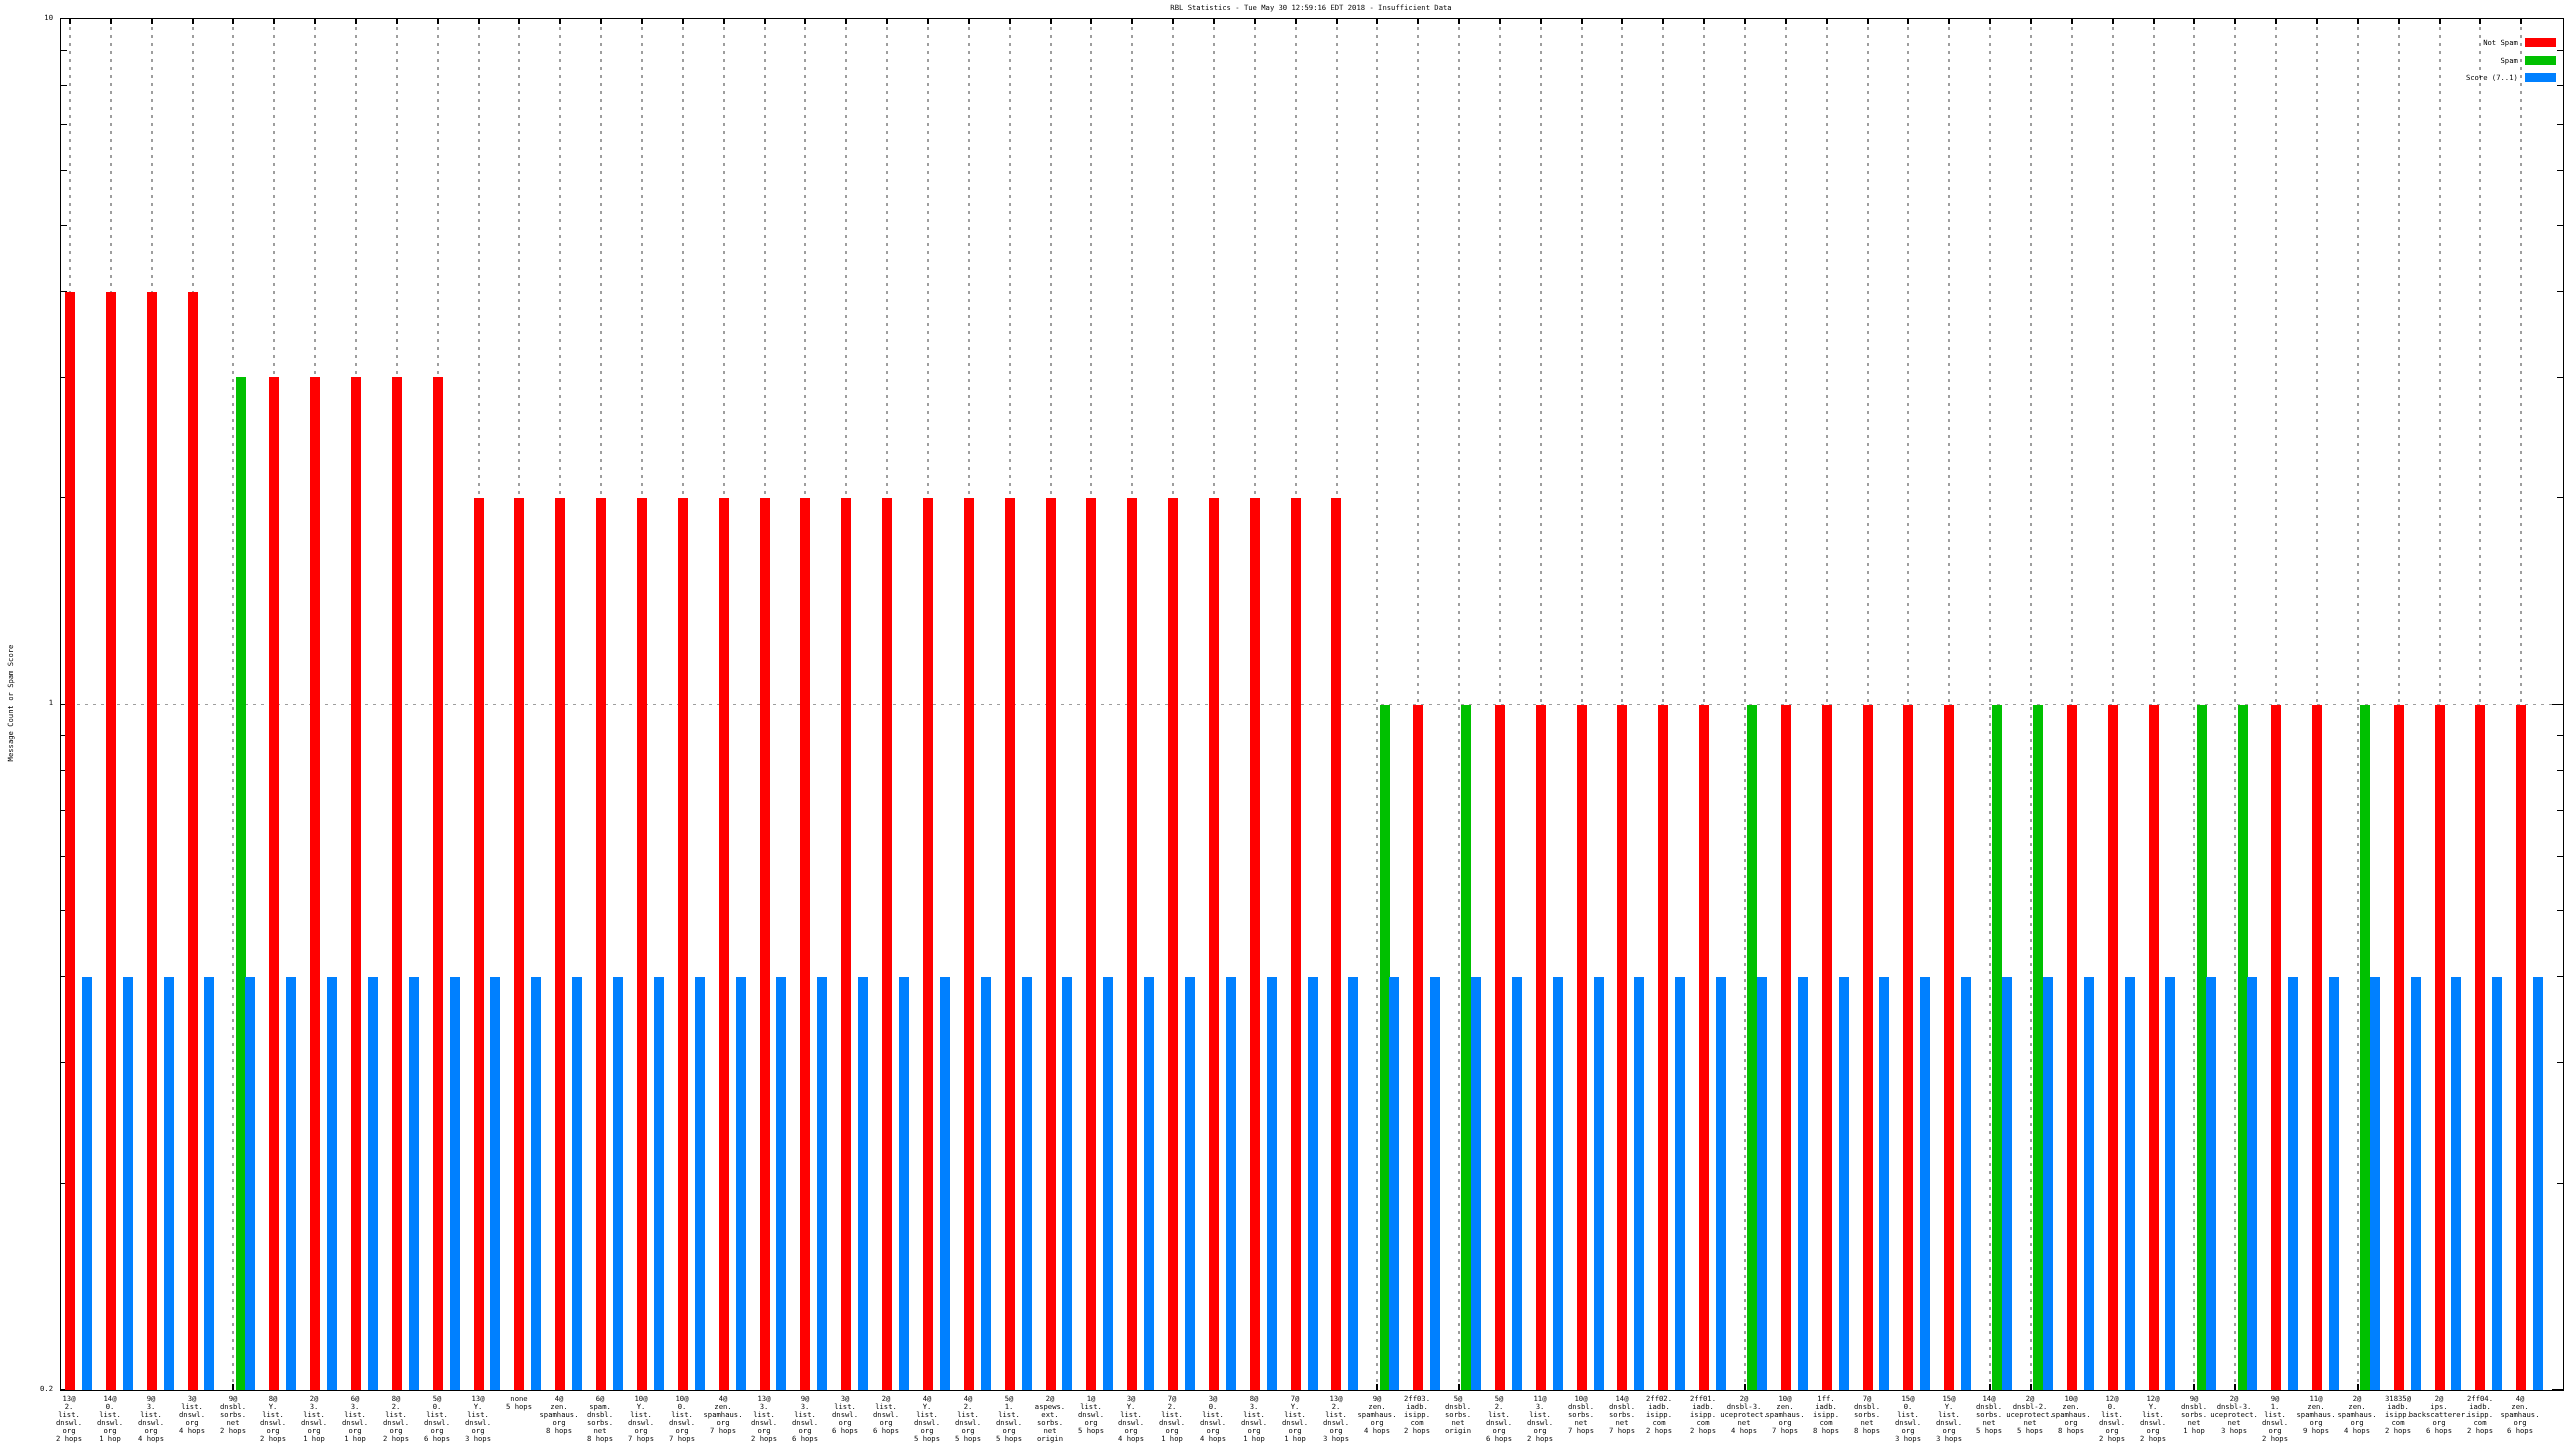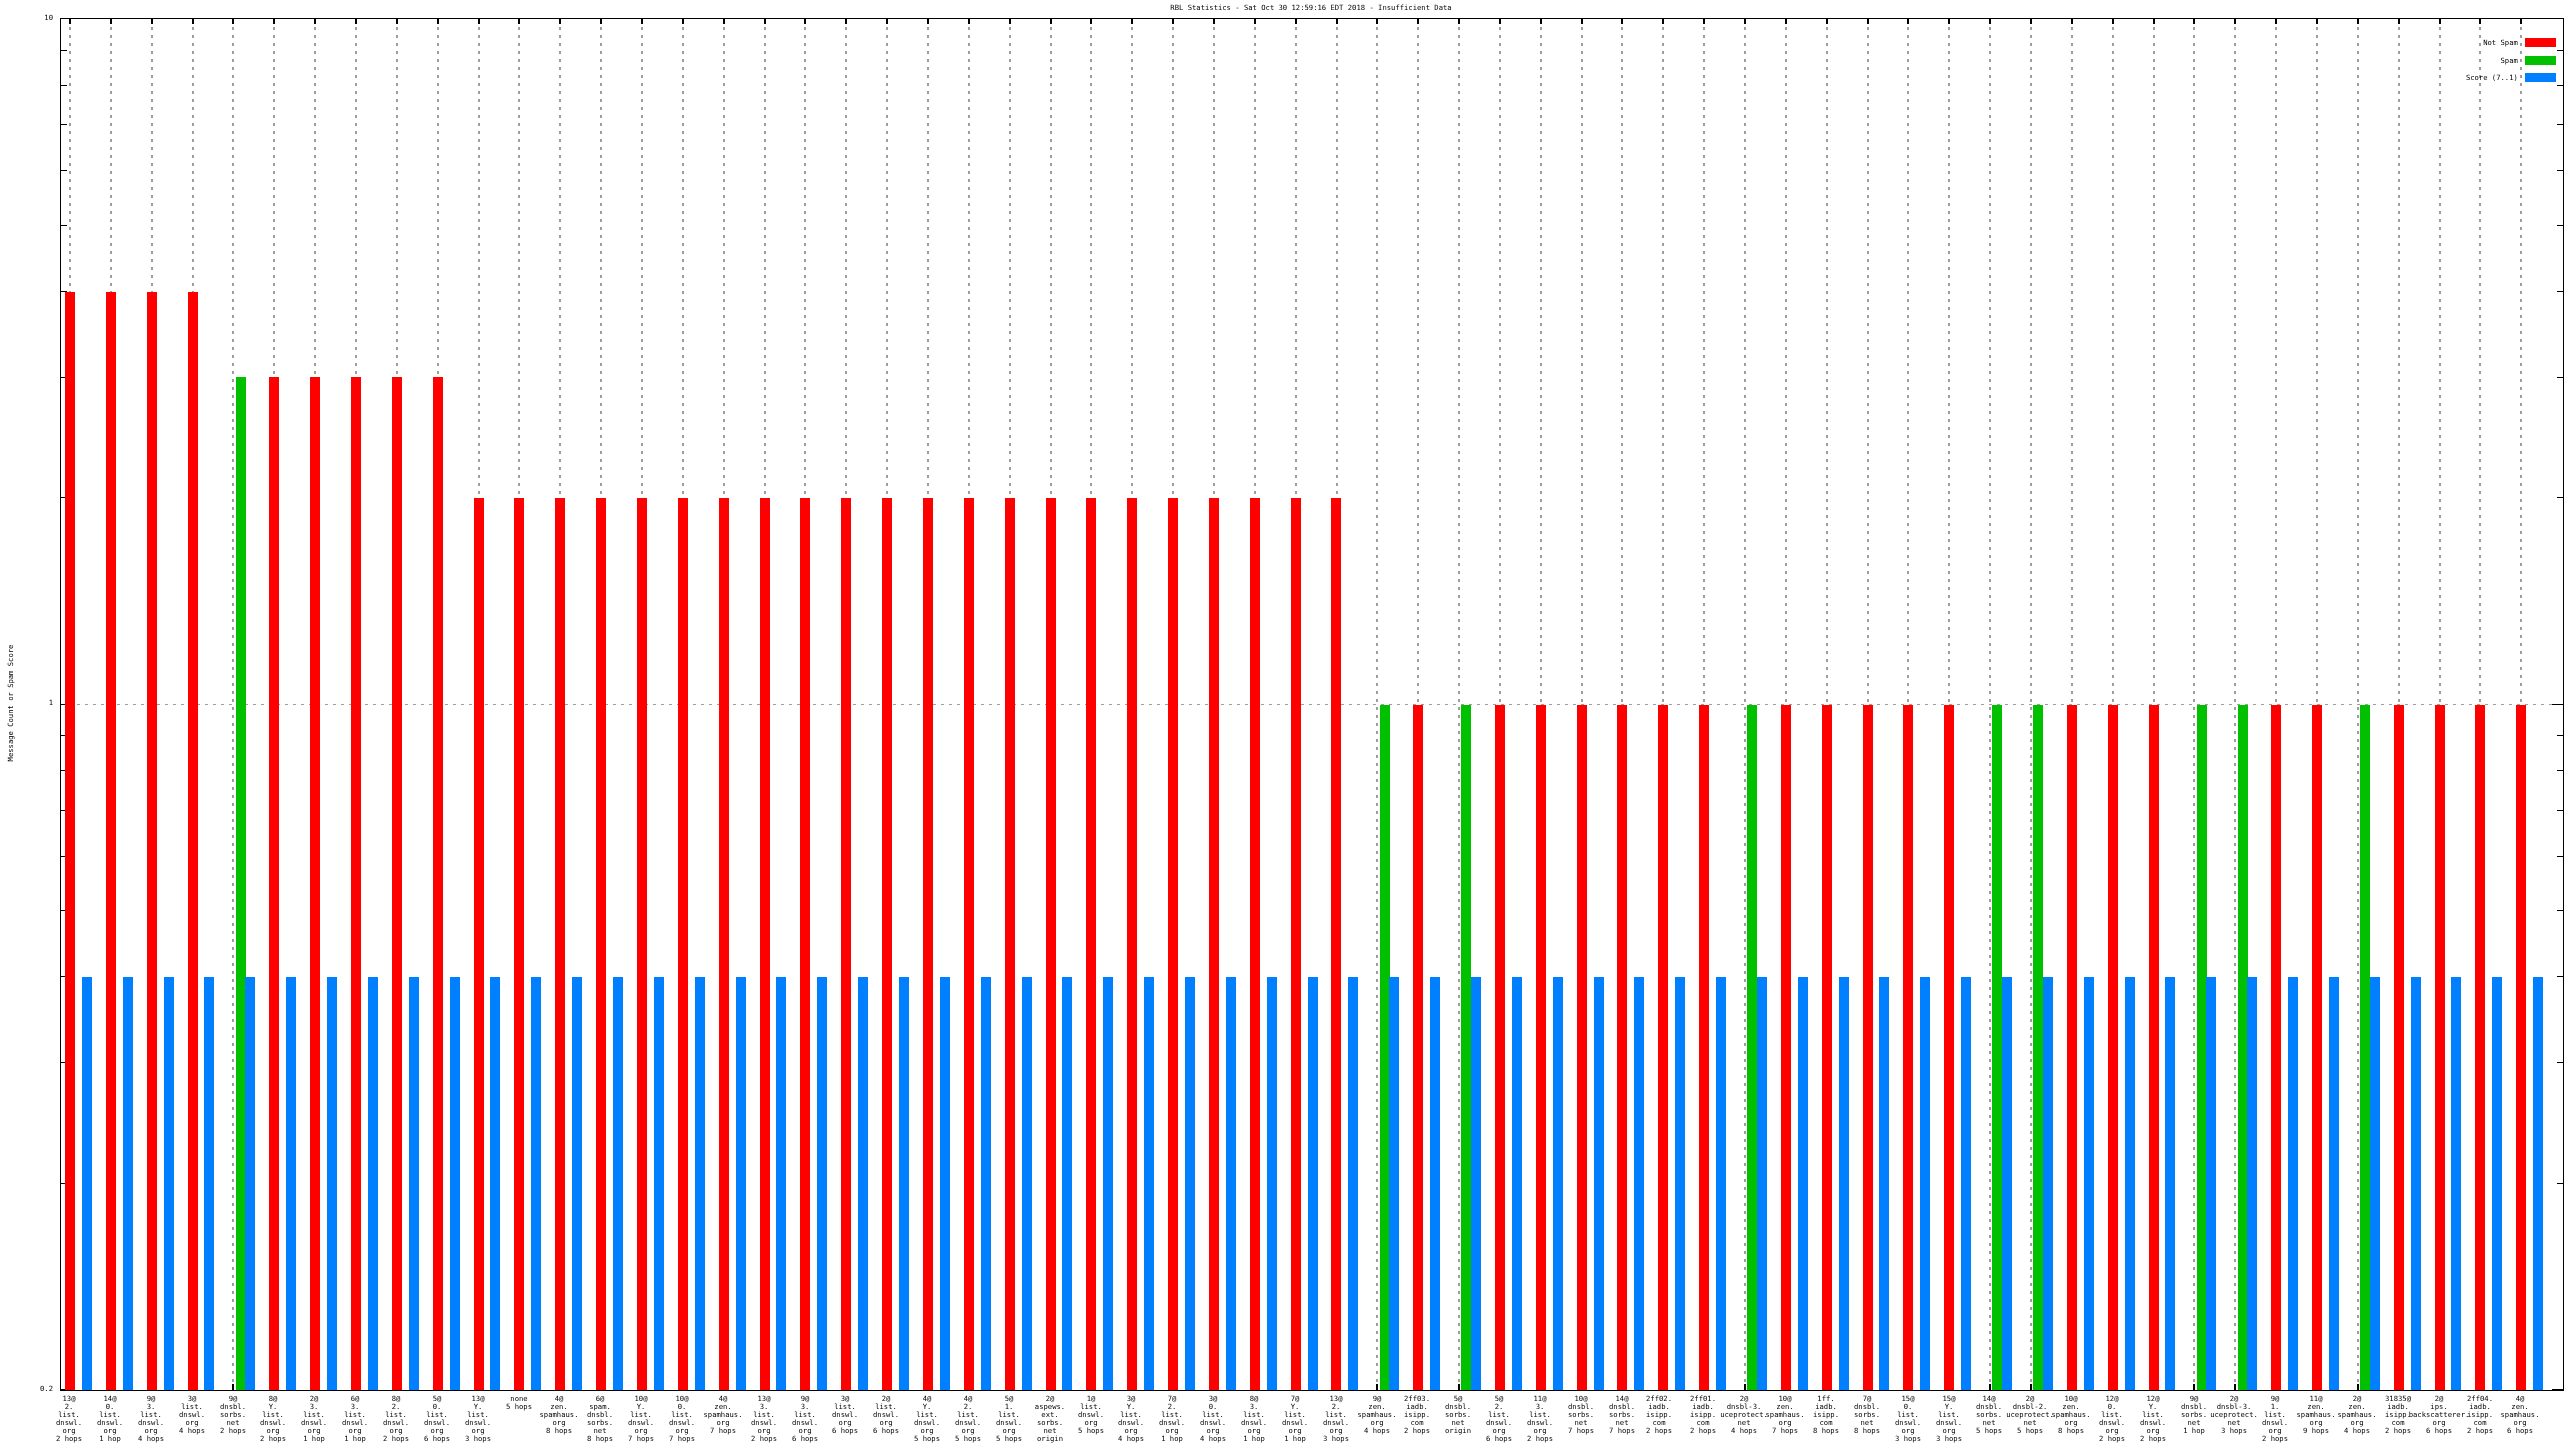--- a/index.html
+++ b/index.html
@@ -17,21 +17,21 @@
   .tick{position:absolute;background:#000;}
   .ytl{position:absolute;height:8px;text-align:right;white-space:pre;}
   .xlab{position:absolute;text-align:center;white-space:pre;transform:translateX(-50%);}
   .legend-row{position:absolute;display:flex;align-items:center;height:11.3px;}
   .legend-text{white-space:pre;margin-right:7.2px;}
   .legend-swatch{width:31px;height:9.7px;}
 </style>
 </head>
 <body>
 
-<div class="title">RBL Statistics - Sat Oct 30 12:59:16 EDT 2018 - Insufficient Data</div>
+<div class="title">RBL Statistics - Tue May 30 12:59:16 EDT 2018 - Insufficient Data</div>
 <div class="ylabel">Message Count or Spam Score</div>
 <div class="plot" id="plot">
     <div class="gridh" style="top: 685px; background: repeating-linear-gradient(to right, rgb(158, 158, 158) 0px, rgb(158, 158, 158) 3.2px, transparent 3.2px, transparent 8px);"></div>
     <div class="gridv" style="left: 8px; background: repeating-linear-gradient(rgb(158, 158, 158) 0px, rgb(158, 158, 158) 3.2px, transparent 3.2px, transparent 8px);"></div>
     <div class="tick" style="left: 8px; bottom: 0px; width: 1.6px; height: 5.6px;"></div>
     <div class="tick" style="left: 8px; top: 0px; width: 1.6px; height: 5.6px;"></div>
     <div class="gridv" style="left: 49px; background: repeating-linear-gradient(rgb(158, 158, 158) 0px, rgb(158, 158, 158) 3.2px, transparent 3.2px, transparent 8px);"></div>
     <div class="tick" style="left: 49px; bottom: 0px; width: 1.6px; height: 5.6px;"></div>
     <div class="tick" style="left: 49px; top: 0px; width: 1.6px; height: 5.6px;"></div>
     <div class="gridv" style="left: 90px; background: repeating-linear-gradient(rgb(158, 158, 158) 0px, rgb(158, 158, 158) 3.2px, transparent 3.2px, transparent 8px);"></div>

